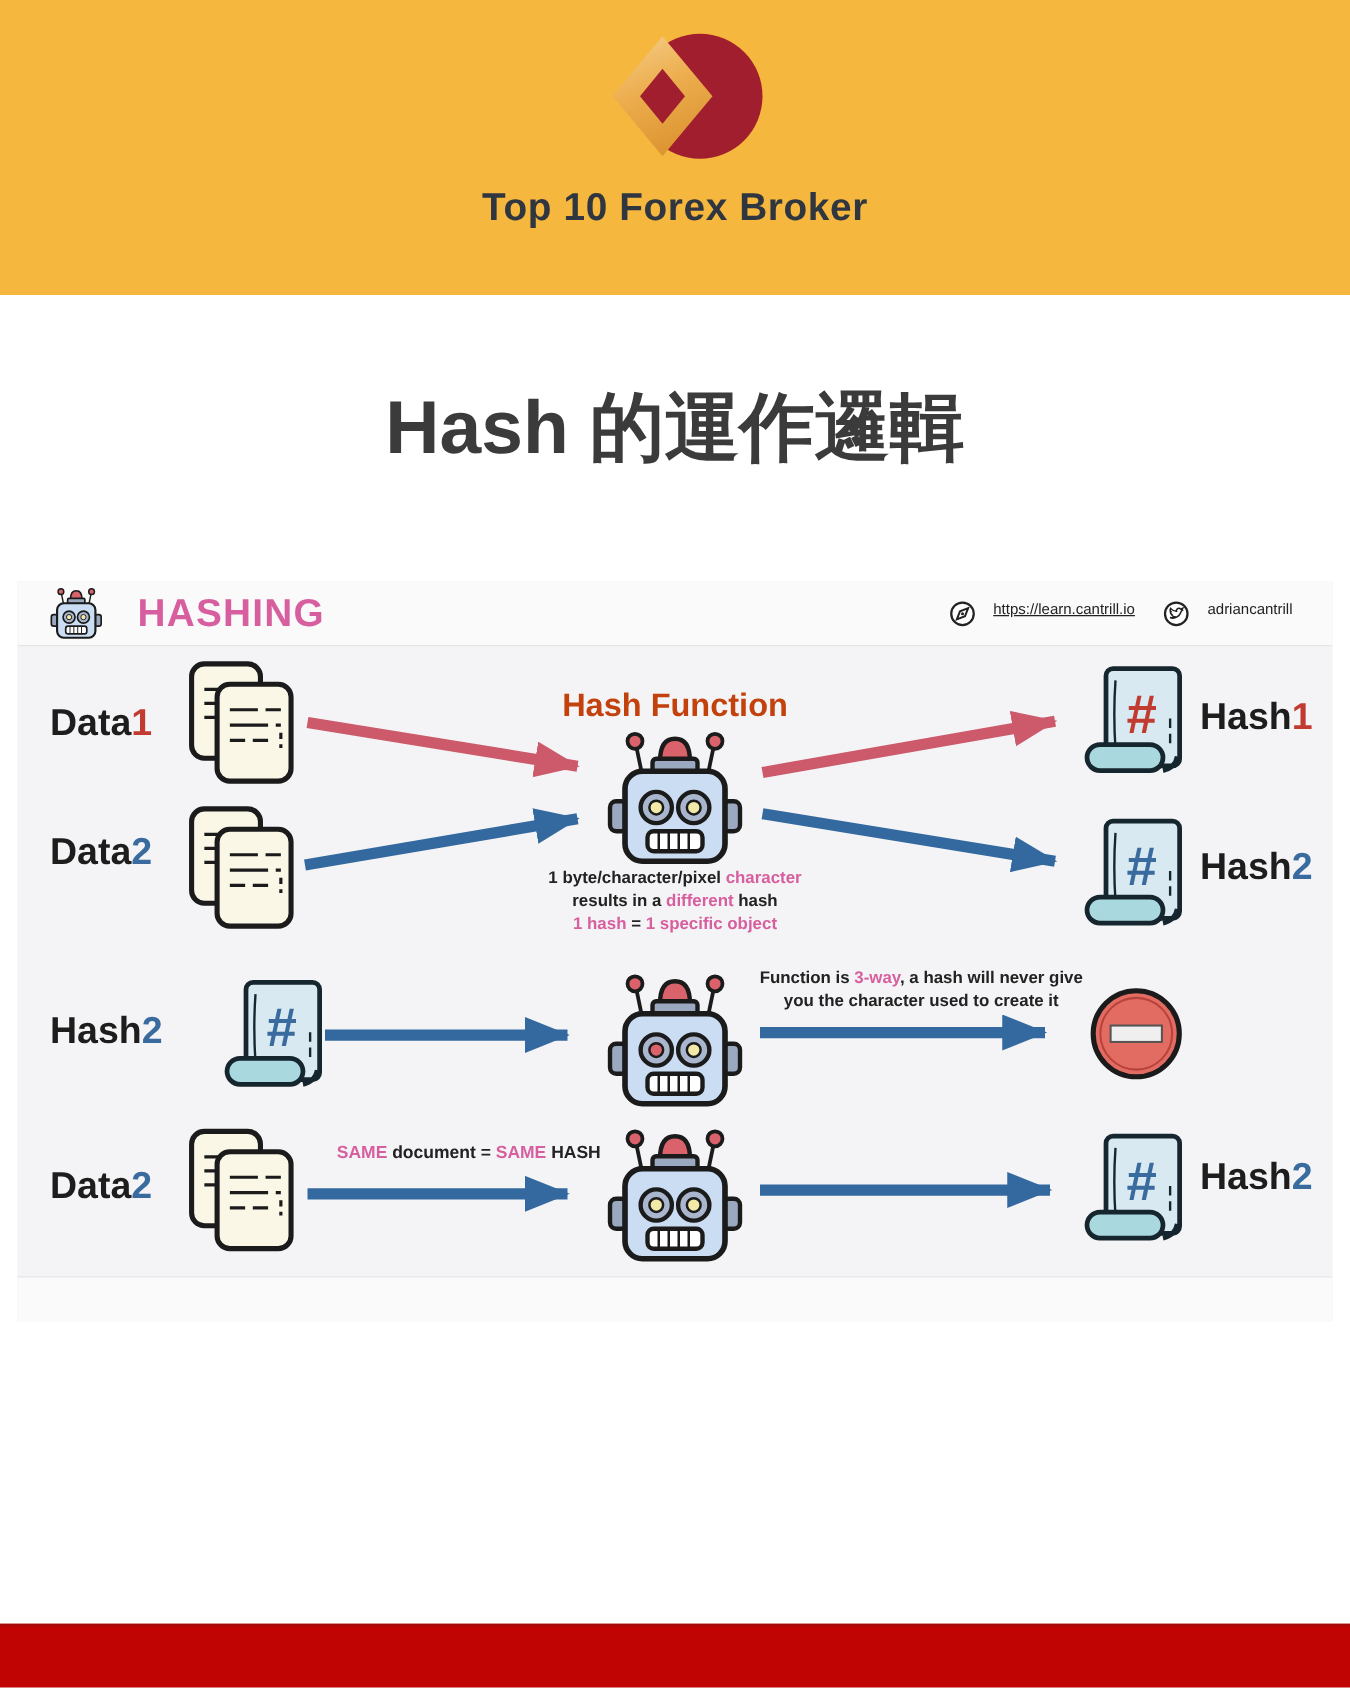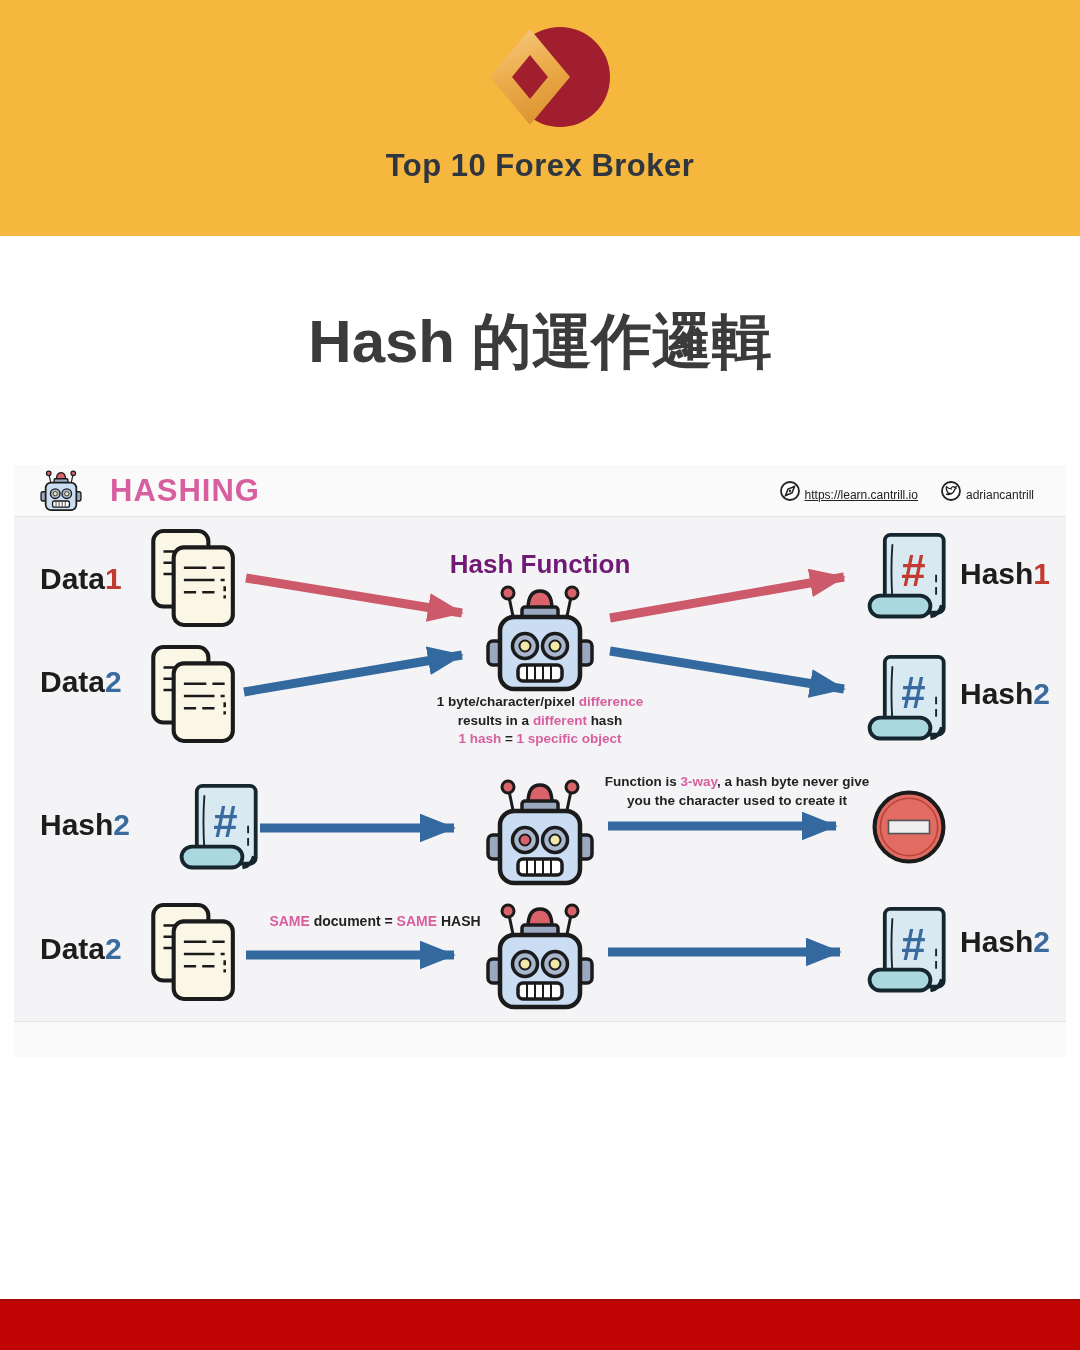--- a/index.html
+++ b/index.html
@@ -17,29 +17,29 @@
   .logo{position:absolute;left:455px;top:22px;}
   .brand{position:absolute;left:0;top:148px;width:1080px;text-align:center;
     font-size:31px;font-weight:bold;color:var(--ink);letter-spacing:.5px;}
   .main-title{position:absolute;left:0;top:302px;width:1080px;text-align:center;
     font-size:60px;font-weight:bold;color:var(--title);}
   .panel{position:absolute;left:14px;top:465px;width:1052px;height:592px;background:var(--panel);}
   .panel-header{position:absolute;left:0;top:0;width:100%;height:52px;background:var(--panel-light);
     border-bottom:1px solid var(--line);display:flex;align-items:center;padding:0 20px 0 24px;}
   .panel-title{color:var(--pink);font-size:31px;font-weight:bold;letter-spacing:1px;margin-left:26px;}
   .hd-spacer{flex:1;}
-  .hd-link{display:flex;align-items:flex-end;gap:4px;font-size:12px;color:#222;margin-right:22px;}
+  .hd-link{display:flex;align-items:flex-start;gap:14px;font-size:12px;color:#222;margin-right:22px;}
   .hd-link a{color:#222;}
   .panel-footer{position:absolute;left:0;bottom:0;width:100%;height:36px;background:var(--panel-light);
     border-top:1px solid var(--line);}
   .abs{position:absolute;}
   .big-label{position:absolute;font-size:30px;font-weight:bold;color:#1d1d1d;white-space:nowrap;}
   .num-red{color:var(--red-acc);} .num-blue{color:var(--blue-acc);}
   .hf-title{position:absolute;left:376px;top:84px;width:300px;text-align:center;
-    font-size:26px;font-weight:bold;color:#701a75;}
+    font-size:26px;font-weight:bold;color:#c2410c;}
   .note{position:absolute;font-weight:bold;color:#222;text-align:center;line-height:18.5px;font-size:13.5px;}
   .seg-pink{color:var(--pink);}
   .same-note{font-size:14px;}
   .arrows{position:absolute;left:0;top:0;}
   .scroll-hash{font-size:46px;font-weight:bold;font-family:"Liberation Sans","DejaVu Sans",sans-serif;}
   .hash-red{fill:var(--red-acc);} .hash-blue{fill:var(--blue-acc);}
   .red-band{position:absolute;left:0;top:1299px;width:1080px;height:51px;background:var(--band);
     border-top:2px solid #A60909;}
   .pupil-y{fill:#F2E9A8;stroke:#1b1b1b;stroke-width:2;}
   .pupil-r{fill:#D9626B;stroke:#1b1b1b;stroke-width:2;}
@@ -186,39 +186,39 @@
     </svg>
   <svg class="abs" style="left:848px;top:188px" width="95" height="95" viewBox="0 0 100 100">
     <use href="#sym-scroll"></use>
     <text x="54" y="58" text-anchor="middle" class="scroll-hash hash-blue">#</text>
   </svg>
   <div class="big-label" style="left:946px;top:212px">
     <span>Hash</span><span class="num-blue">2</span>
   </div>
 
   <div class="note" style="left:326px;top:228px;width:400px">
-    <div><span>1 byte/character/pixel </span><span class="seg-pink">difference</span></div>
+    <div><span>1 byte/character/pixel </span><span class="seg-pink">character</span></div>
     <div><span>results in a </span><span class="seg-pink">different</span><span> hash</span></div>
     <div><span class="seg-pink">1 hash</span><span> = </span><span class="seg-pink">1 specific object</span></div>
   </div>
 
   <div class="big-label" style="left:26px;top:343px">
     <span>Hash</span><span class="num-blue">2</span>
   </div>
   <svg class="abs" style="left:160px;top:317px" width="95" height="95" viewBox="0 0 100 100">
     <use href="#sym-scroll"></use>
     <text x="54" y="58" text-anchor="middle" class="scroll-hash hash-blue">#</text>
   </svg>
   <svg class="abs" style="left:466px;top:308px" width="120" height="120" viewBox="0 0 120 120">
     <use href="#sym-robot"></use>
     <circle cx="45" cy="67" r="5.5" class="pupil-r"></circle>
       <circle cx="75" cy="67" r="5.5" class="pupil-y"></circle>
   </svg>
   <div class="note" style="left:523px;top:308px;width:400px">
-    <div><span>Function is </span><span class="seg-pink">3-way</span><span>, a hash byte never give</span></div>
+    <div><span>Function is </span><span class="seg-pink">3-way</span><span>, a hash will never give</span></div>
     <div>you the character used to create it</div>
   </div>
   <svg class="abs" style="left:854px;top:321px" width="82" height="82" viewBox="0 0 100 100">
       <use href="#sym-noentry"></use>
     </svg>
 
   <div class="big-label" style="left:26px;top:467px">
     <span>Data</span><span class="num-blue">2</span>
   </div>
   <svg class="abs" style="left:125px;top:436px" width="102" height="102" viewBox="0 0 100 100">

